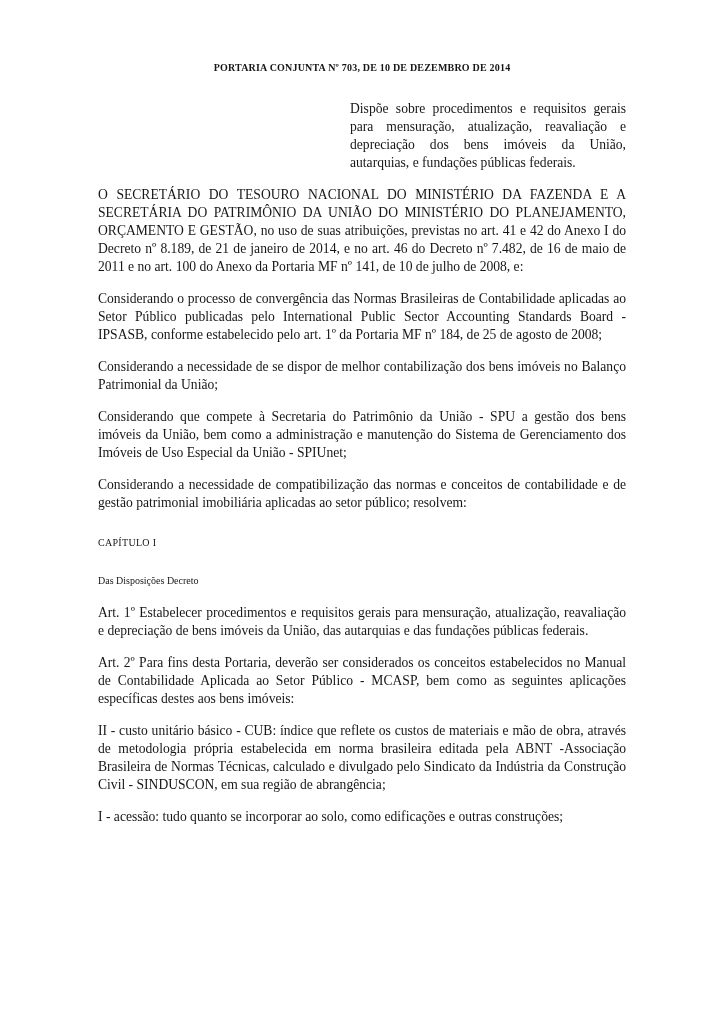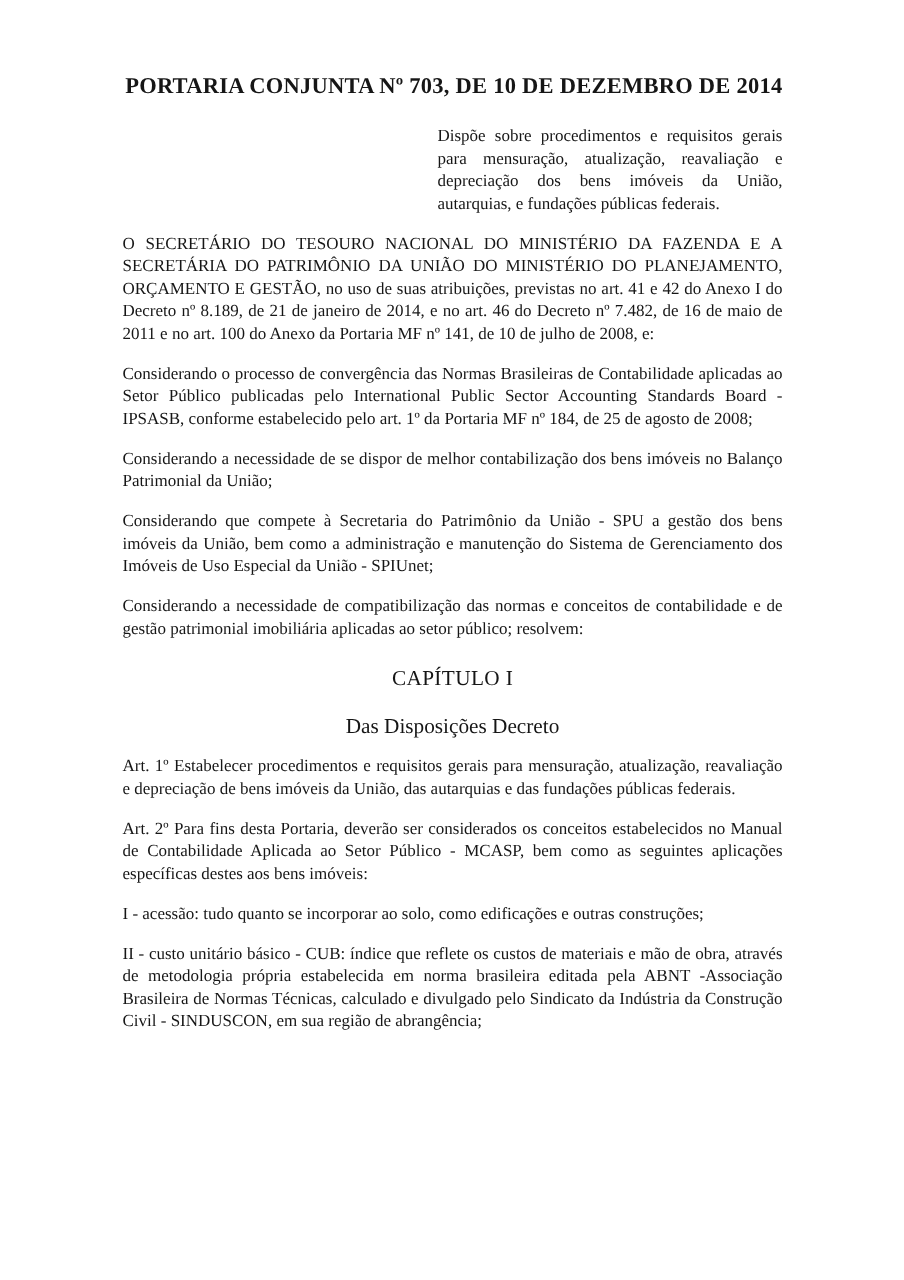--- a/index.html
+++ b/index.html
@@ -15,39 +15,39 @@
     background: #ffffff;
     padding: 59px 97px 40px 98px;
     font-family: "Liberation Serif", "DejaVu Serif", serif;
     font-size: 13.6px;
     line-height: 18px;
     color: #161616;
     overflow: hidden;
   }
   .doc-title {
     margin: 0 0 23px 0;
-    font-size: 18px;
+    font-size: 10px;
     font-weight: bold;
-    text-align: right;
+    text-align: center;
     letter-spacing: 0.2px;
   }
   .epigraph {
     margin: 0 0 0 252px;
     text-align: justify;
   }
   .para {
     margin: 14px 0 0 0;
     text-align: justify;
   }
   .chapter-heading,
   .chapter-subheading {
     margin: 20px 0 0 0;
-    font-size: 17px;
+    font-size: 10px;
     font-weight: normal;
-    text-align: center;
+    text-align: left;
   }
   .chapter-heading {
     margin-top: 22px;
     letter-spacing: 0.3px;
   }
 </style>
 </head>
 <body>
 
 <div class="page">
@@ -68,18 +68,18 @@
   <p class="para">Considerando a necessidade de compatibilização das normas e conceitos de contabilidade e de gestão patrimonial imobiliária aplicadas ao setor público; resolvem:</p>
 
   <h2 class="chapter-heading">CAPÍTULO I</h2>
 
   <h3 class="chapter-subheading">Das Disposições Decreto</h3>
 
   <p class="para">Art. 1º Estabelecer procedimentos e requisitos gerais para mensuração, atualização, reavaliação e depreciação de bens imóveis da União, das autarquias e das fundações públicas federais.</p>
 
   <p class="para">Art. 2º Para fins desta Portaria, deverão ser considerados os conceitos estabelecidos no Manual de Contabilidade Aplicada ao Setor Público - MCASP, bem como as seguintes aplicações específicas destes aos bens imóveis:</p>
 
+  <p class="para">II - custo unitário básico - CUB: índice que reflete os custos de materiais e mão de obra, através de metodologia própria estabelecida em norma brasileira editada pela ABNT -Associação Brasileira de Normas Técnicas, calculado e divulgado pelo Sindicato da Indústria da Construção Civil - SINDUSCON, em sua região de abrangência;</p>
+
   <p class="para">I - acessão: tudo quanto se incorporar ao solo, como edificações e outras construções;</p>
-
-  <p class="para">II - custo unitário básico - CUB: índice que reflete os custos de materiais e mão de obra, através de metodologia própria estabelecida em norma brasileira editada pela ABNT -Associação Brasileira de Normas Técnicas, calculado e divulgado pelo Sindicato da Indústria da Construção Civil - SINDUSCON, em sua região de abrangência;</p>
 
 
 </div>
 
 </body></html>

